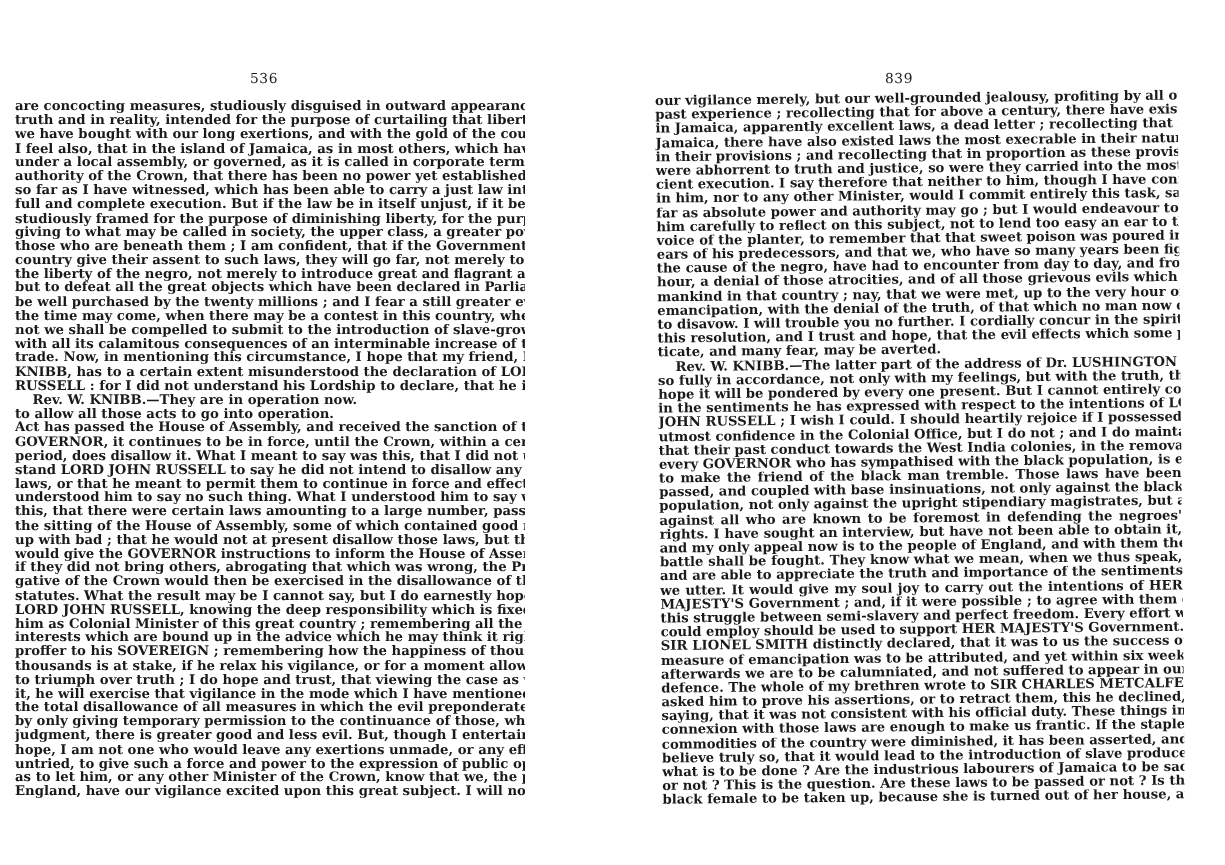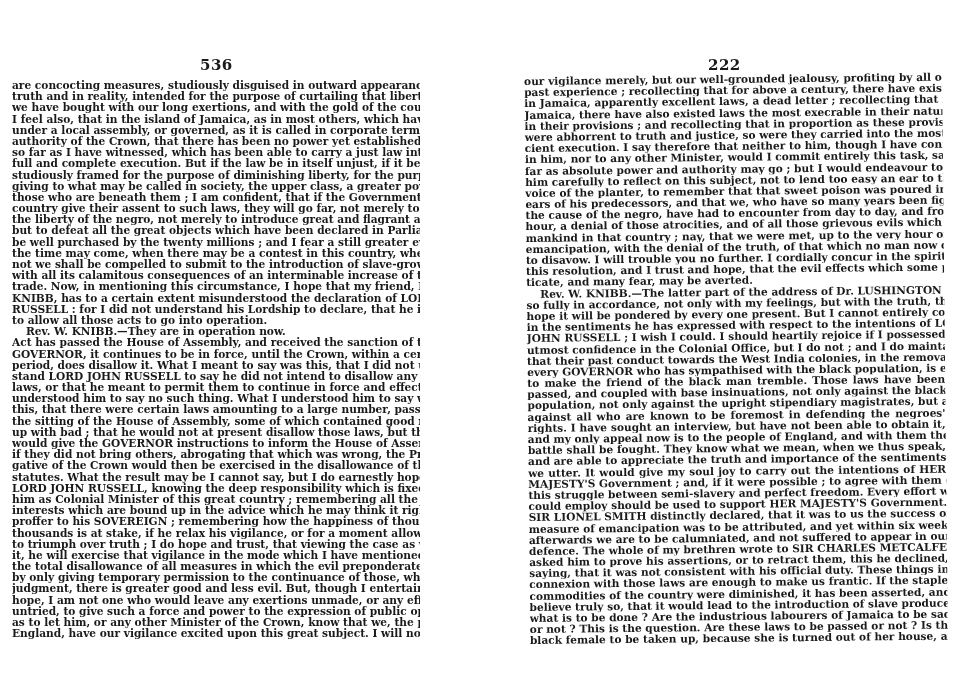--- a/index.html
+++ b/index.html
@@ -7,21 +7,21 @@
       width: 980px; height: 692px; position: relative; overflow: hidden;
       font-family: "DejaVu Serif", "Liberation Serif", serif;
       color: #1a1a1a;
     }
     .page {
       position: absolute; top: 0; height: 692px;
     }
     .page.left { left: 0; width: 490px; }
     .page.right { left: 490px; width: 490px; }
     .page-number {
-      position: absolute; top: 56px; font-size: 15px; font-weight: bold;
+      position: absolute; top: 56px; font-size: 11px; font-weight: normal;
       letter-spacing: 0.5px;
     }
     .page.left .page-number { left: 200px; }
     .page.right .page-number { left: 218px; }
     .text-col {
       position: absolute; top: 80px;
       font-size: 10.6px; line-height: 11.2px; font-weight: bold;
       text-align: justify;
     }
     .page.left .text-col { left: 12px; width: 408px; }
@@ -53,22 +53,22 @@
       <span class="line">country give their assent to such laws, they will go far, not merely to diminish</span>
       <span class="line">the liberty of the negro, not merely to introduce great and flagrant abuses,</span>
       <span class="line">but to defeat all the great objects which have been declared in Parliament, to</span>
       <span class="line">be well purchased by the twenty millions ; and I fear a still greater evil, I fear</span>
       <span class="line">the time may come, when there may be a contest in this country, whether or</span>
       <span class="line">not we shall be compelled to submit to the introduction of slave-grown sugar,</span>
       <span class="line">with all its calamitous consequences of an interminable increase of the slave-</span>
       <span class="line">trade. Now, in mentioning this circumstance, I hope that my friend, Mr.</span>
       <span class="line">KNIBB, has to a certain extent misunderstood the declaration of LORD JOHN</span>
       <span class="line">RUSSELL : for I did not understand his Lordship to declare, that he intended</span>
+      <span class="line indent last">Rev. W. KNIBB.—They are in operation now.</span>
       <span class="line last">to allow all those acts to go into operation.</span>
-      <span class="line indent last">Rev. W. KNIBB.—They are in operation now.</span>
       <span class="line">Act has passed the House of Assembly, and received the sanction of the</span>
       <span class="line">GOVERNOR, it continues to be in force, until the Crown, within a certain</span>
       <span class="line">period, does disallow it. What I meant to say was this, that I did not under-</span>
       <span class="line">stand LORD JOHN RUSSELL to say he did not intend to disallow any of those</span>
       <span class="line">laws, or that he meant to permit them to continue in force and effect. I</span>
       <span class="line">understood him to say no such thing. What I understood him to say was</span>
       <span class="line">this, that there were certain laws amounting to a large number, passed during</span>
       <span class="line">the sitting of the House of Assembly, some of which contained good mixed</span>
       <span class="line">up with bad ; that he would not at present disallow those laws, but that he</span>
       <span class="line">would give the GOVERNOR instructions to inform the House of Assembly, that</span>
@@ -86,21 +86,21 @@
       <span class="line">by only giving temporary permission to the continuance of those, where in his</span>
       <span class="line">judgment, there is greater good and less evil. But, though I entertain this</span>
       <span class="line">hope, I am not one who would leave any exertions unmade, or any effort</span>
       <span class="line">untried, to give such a force and power to the expression of public opinion,</span>
       <span class="line">as to let him, or any other Minister of the Crown, know that we, the people of</span>
       <span class="line">England, have our vigilance excited upon this great subject. I will not say</span>
     </div>
 </div>
 
 <div class="page right">
-  <div class="page-number">222</div>
+  <div class="page-number">839</div>
   <div class="text-col" id="right-col">
       <span class="line">our vigilance merely, but our well-grounded jealousy, profiting by all our</span>
       <span class="line">past experience ; recollecting that for above a century, there have existed</span>
       <span class="line">in Jamaica, apparently excellent laws, a dead letter ; recollecting that in</span>
       <span class="line">Jamaica, there have also existed laws the most execrable in their nature, and</span>
       <span class="line">in their provisions ; and recollecting that in proportion as these provisions</span>
       <span class="line">were abhorrent to truth and justice, so were they carried into the most effi-</span>
       <span class="line">cient execution. I say therefore that neither to him, though I have confidence</span>
       <span class="line">in him, nor to any other Minister, would I commit entirely this task, save so</span>
       <span class="line">far as absolute power and authority may go ; but I would endeavour to induce</span>

